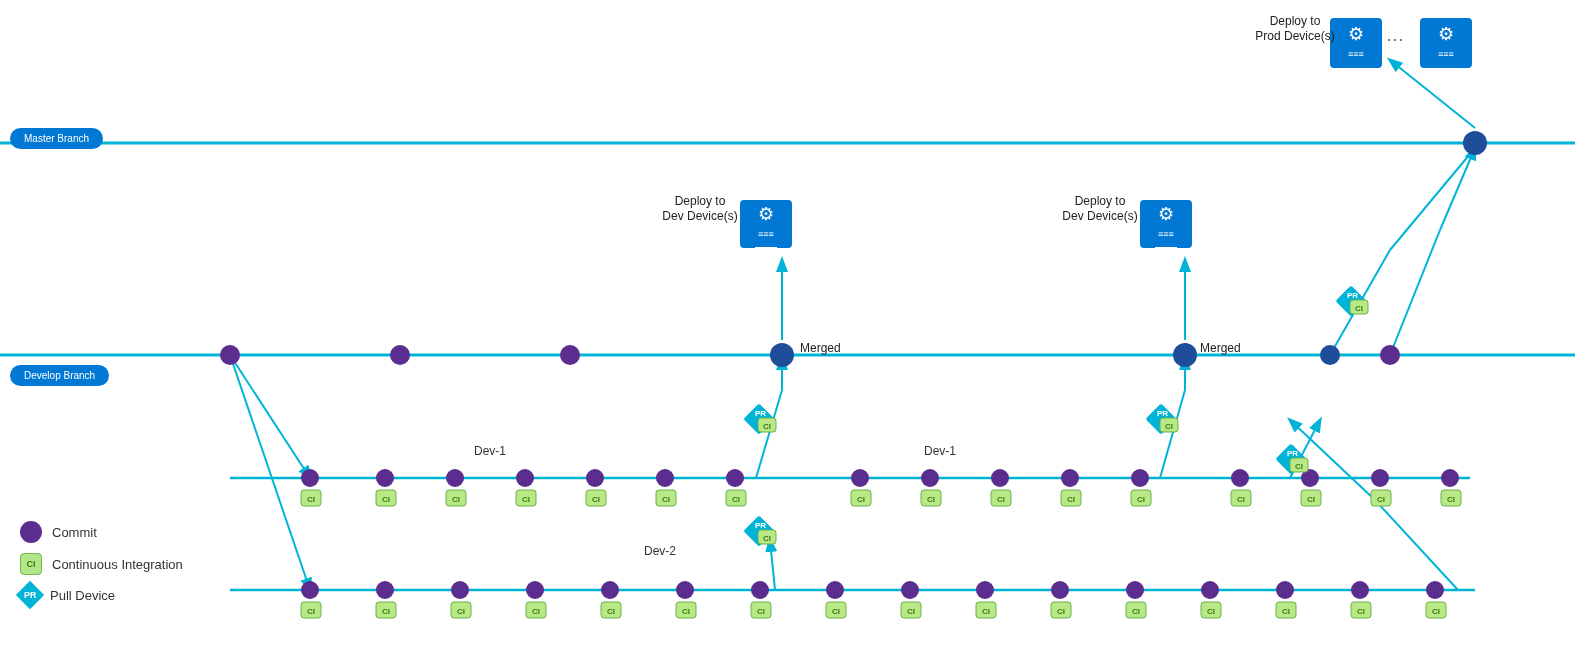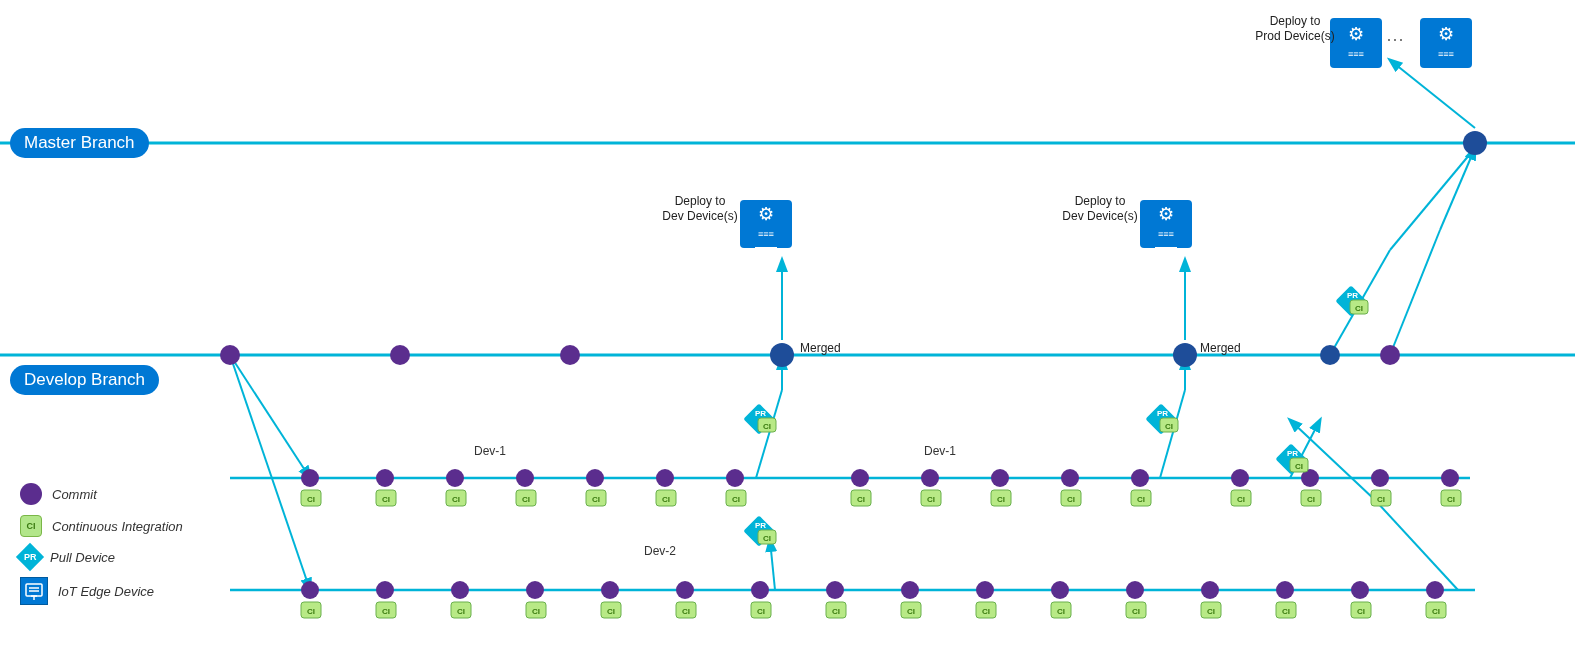--- a/index.html
+++ b/index.html
@@ -37,21 +37,20 @@
 
     .legend-item {
       display: flex;
       align-items: center;
       gap: 10px;
     }
 
     .legend-label {
       font-size: 13px;
       color: #333;
-      font-style: italic;
     }
 
     
     .commit-legend {
       width: 22px; height: 22px;
       border-radius: 50%;
       background: #5b2d8e;
     }
 
     
@@ -84,21 +83,21 @@
       display: flex; align-items: center; justify-content: center;
     }
 
     
     .branch-pill {
       position: absolute;
       background: #0078d4;
       color: #fff;
       border-radius: 20px;
       padding: 5px 14px;
-      font-size: 17px;
+      font-size: 10px;
       font-weight: 500;
       white-space: nowrap;
     }
   </style>
 </head>
 <body>
 
 <div id="diagram">
   <svg id="main-svg">
 
@@ -335,27 +334,15 @@
     <div class="legend-item">
       <div class="ci-badge">CI</div>
       <span class="legend-label">Continuous Integration</span>
     </div>
     <div class="legend-item">
       <div class="pr-diamond">
         <span class="pr-diamond-inner">PR</span>
       </div>
       <span class="legend-label">Pull Device</span>
     </div>
-    <div class="legend-item">
-      <div class="iot-box">
-        <svg width="20" height="20" viewBox="0 0 20 20">
-          <rect x="2" y="3" width="16" height="12" rx="1" fill="none" stroke="white" stroke-width="1.5"></rect>
-          <line x1="5" y1="7" x2="15" y2="7" stroke="white" stroke-width="1.5"></line>
-          <line x1="5" y1="10" x2="15" y2="10" stroke="white" stroke-width="1.5"></line>
-          <line x1="7" y1="15" x2="13" y2="15" stroke="white" stroke-width="1.5"></line>
-          <line x1="10" y1="15" x2="10" y2="19" stroke="white" stroke-width="1.5"></line>
-        </svg>
-      </div>
-      <span class="legend-label">IoT Edge Device</span>
-    </div>
   </div>
 
 </div>
 
 </body></html>

